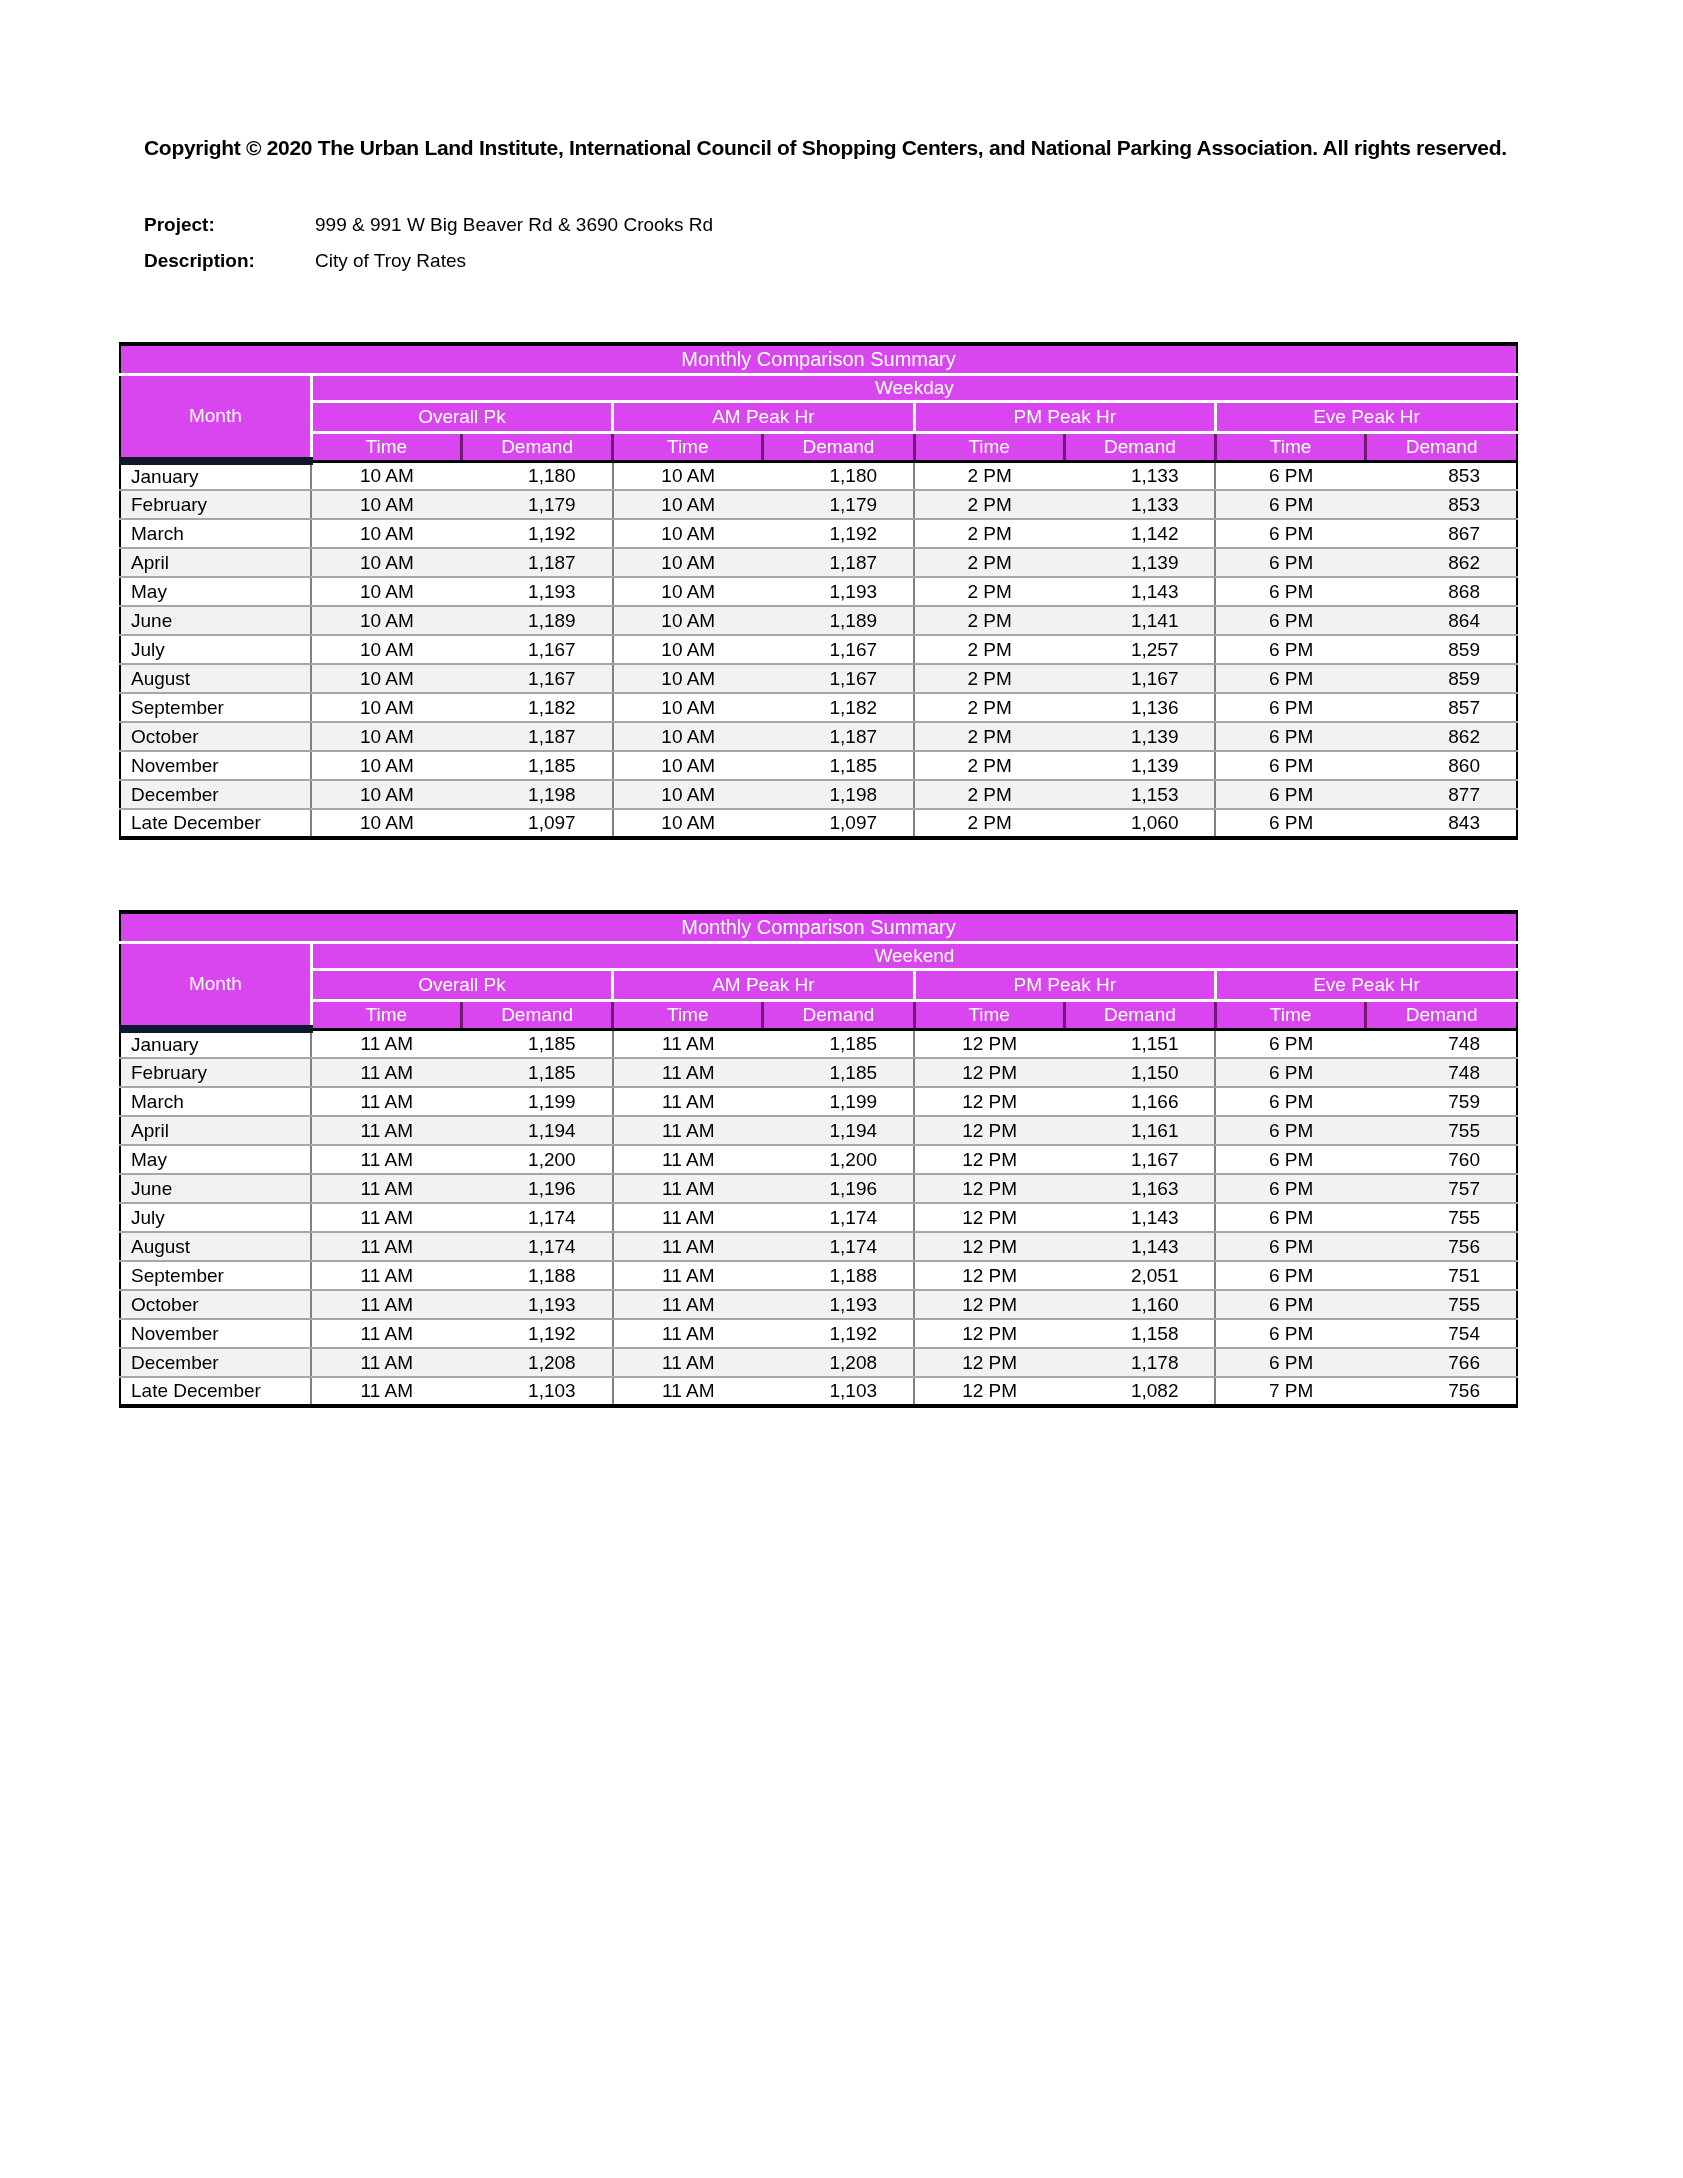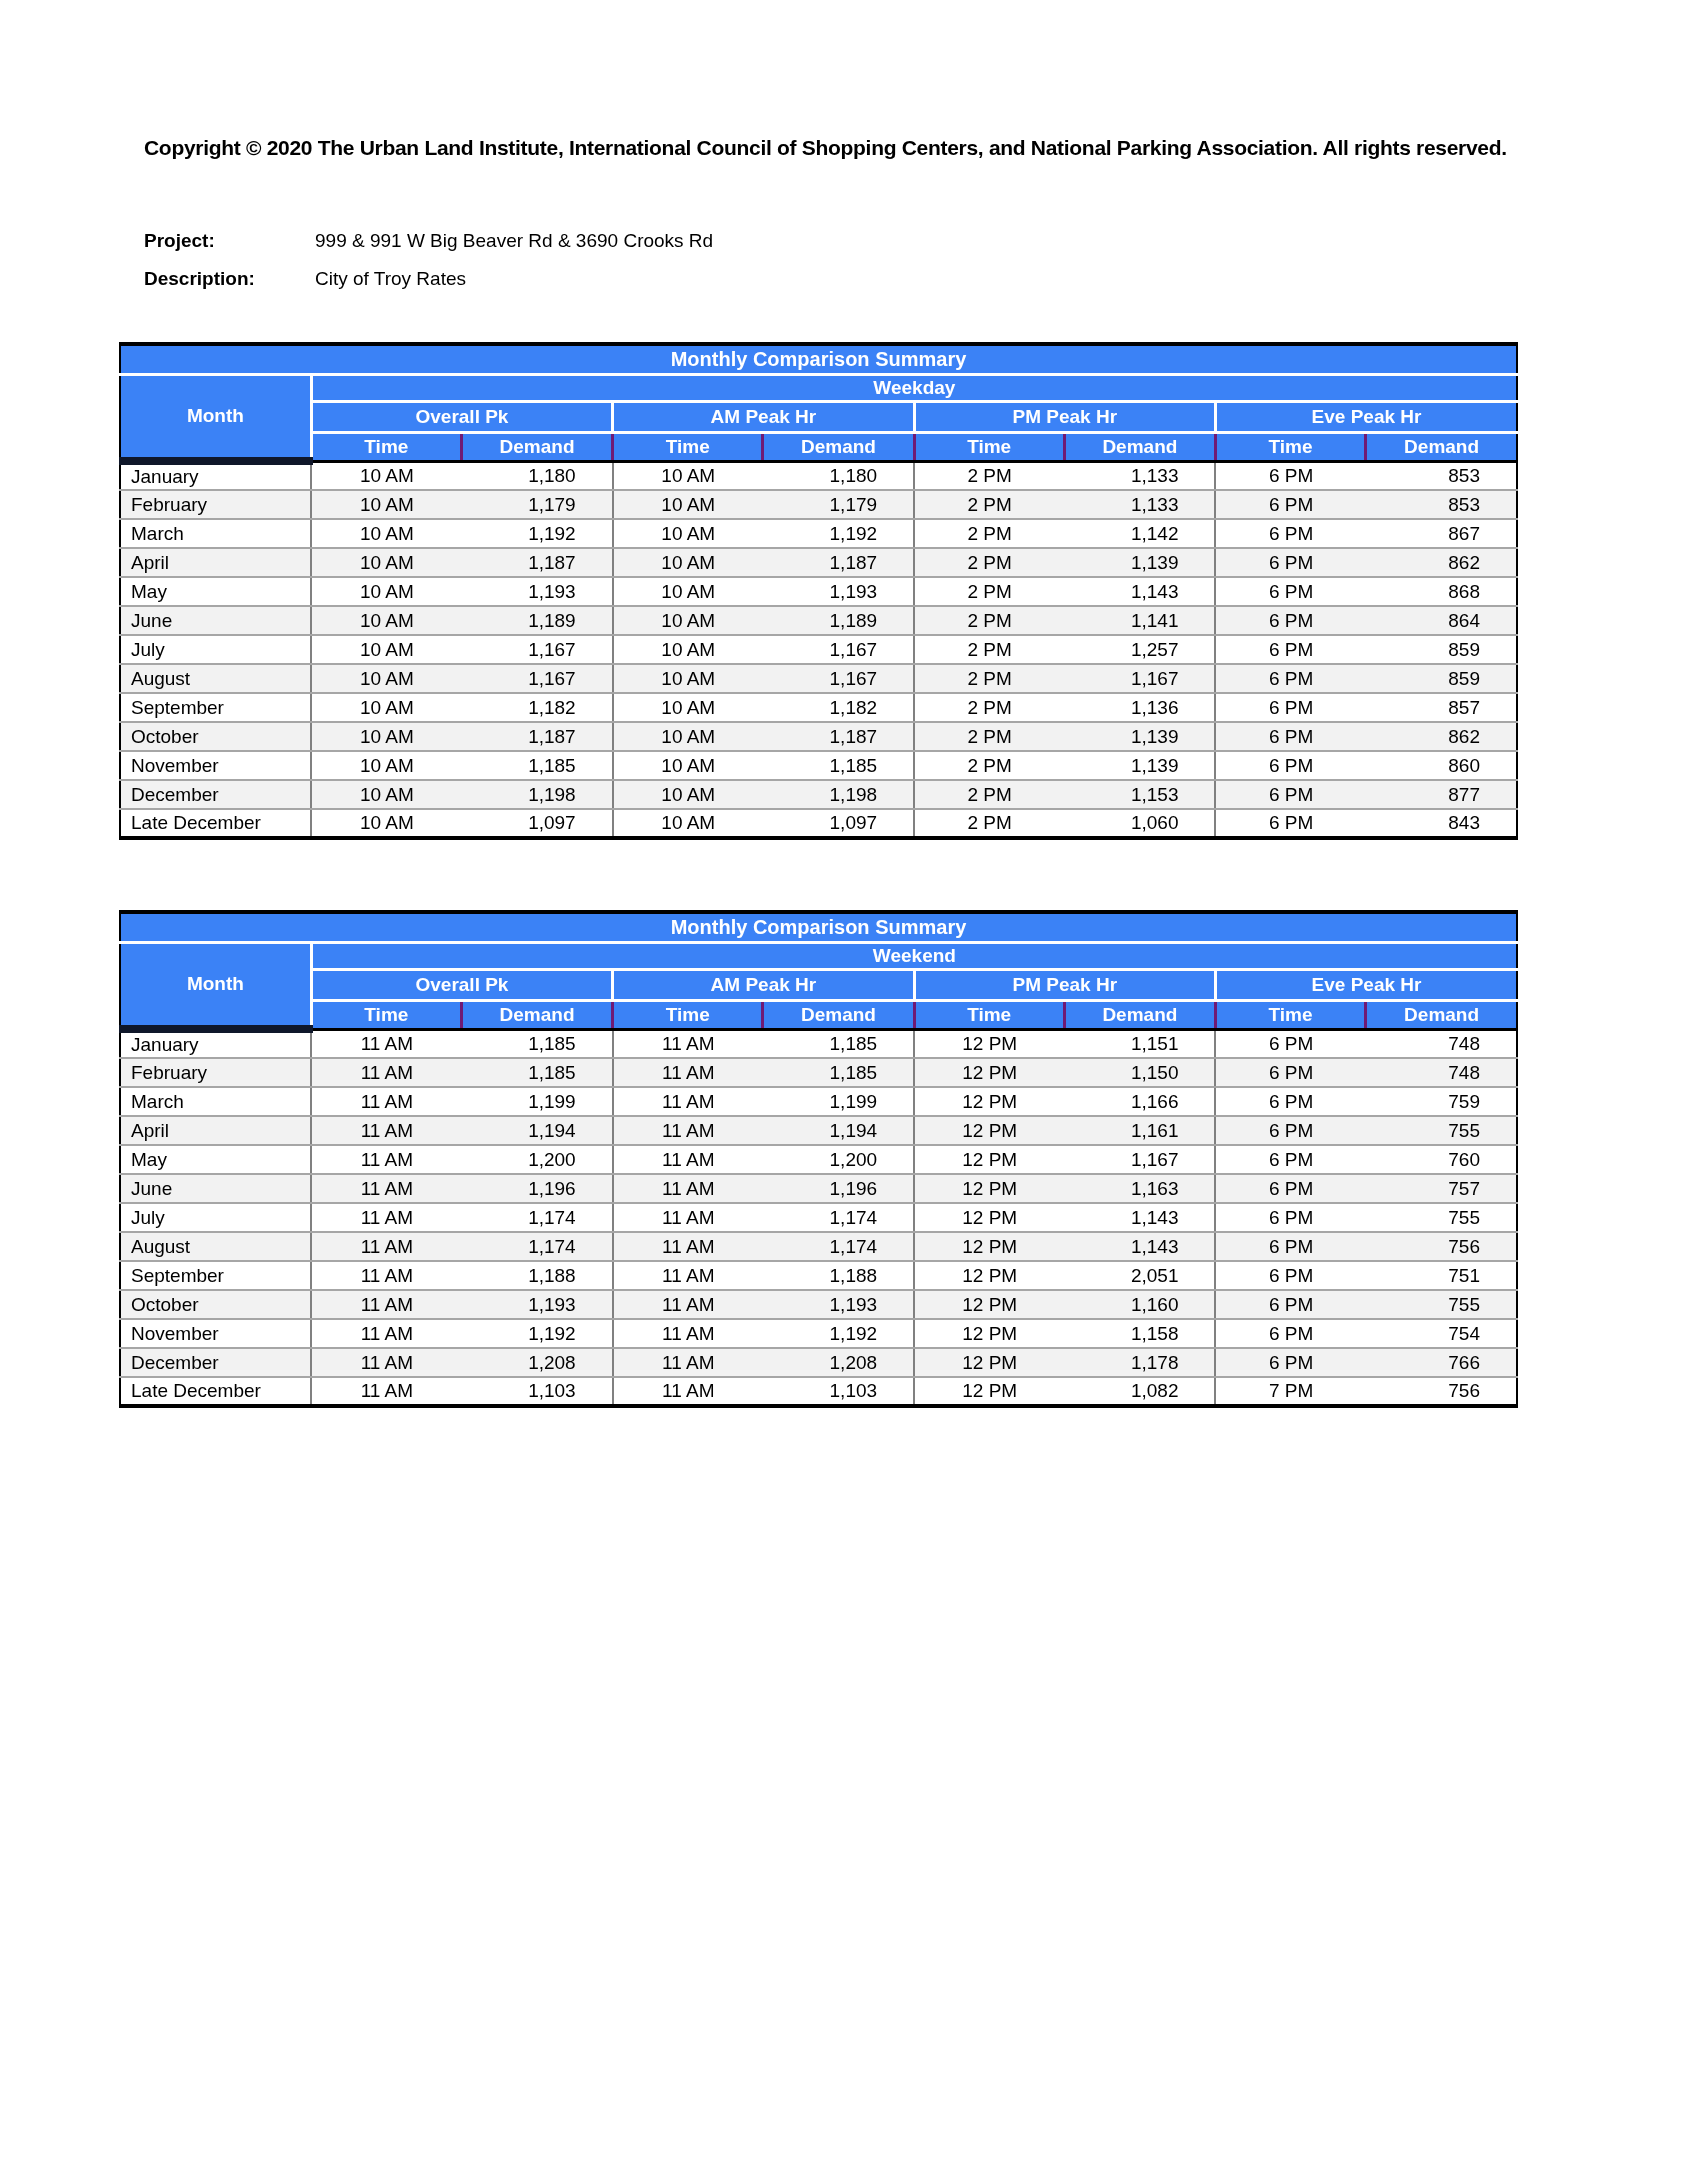--- a/index.html
+++ b/index.html
@@ -6,37 +6,37 @@
   html, body { width: 1683px; height: 2178px; background: #ffffff; overflow: hidden; }
   body { position: relative; font-family: "Liberation Sans", sans-serif; color: #000000; }
 
   .copyright {
     position: absolute; left: 144px; top: 136px; width: 1370px;
     font-size: 21px; font-weight: bold; letter-spacing: -0.3px;
     white-space: nowrap; overflow: hidden;
   }
 
   .meta { position: absolute; left: 144px; top: 214px; font-size: 19px; }
-  .meta-row { display: grid; grid-template-columns: 171px auto; margin-bottom: 14px; margin-top: 16px; }
+  .meta-row { display: grid; grid-template-columns: 171px auto; margin-bottom: 14px; }
   .meta-label { font-weight: bold; }
 
   .report { position: absolute; left: 119px; width: 1399px; }
   .report.weekday { top: 342px; }
   .report.weekend { top: 910px; }
 
   table.cmp {
     width: 1399px; table-layout: fixed; border-collapse: collapse;
     border-top: 4px solid #000; border-bottom: 4px solid #000;
     border-left: 2px solid #000; border-right: 2px solid #000;
     font-size: 19px;
   }
   table.cmp th, table.cmp td { overflow: hidden; white-space: nowrap; }
 
   
-  .hdr { background: #3b82f6; color: #ffffff; font-weight: bold; text-align: center; vertical-align: middle; }
+  .hdr { background: #d946ef; color: #ffffff; font-weight: normal; text-align: center; vertical-align: middle; }
   .title-cell  { height: 30px; font-size: 20px; border-bottom: 3px solid #fff; }
   .daytype-cell{ height: 27px; border-left: 3px solid #000000; border-bottom: 3px solid #fff; }
   .month-hdr   { border-right: 3px solid #fff; border-bottom: 8px solid #0f172a; }
   .group-cell  { height: 31px; border-left: 3px solid #fff; border-bottom: 3px solid #fff; }
   .subhead-cell{ height: 29px; border-left: 3px solid #701a75; border-bottom: 3px solid #000; }
 
   
   table.cmp tbody td { height: 29px; border-bottom: 2px solid #a6a6a6; vertical-align: middle; }
   table.cmp tbody tr:nth-child(even) td { background: #f2f2f2; }
   td.month-cell { text-align: left; padding-left: 10px; }

